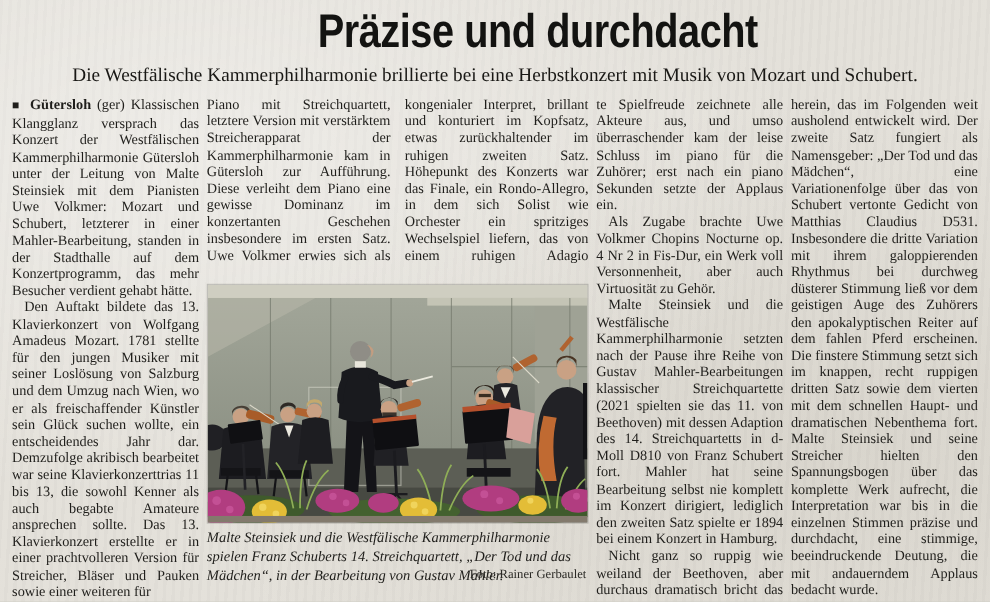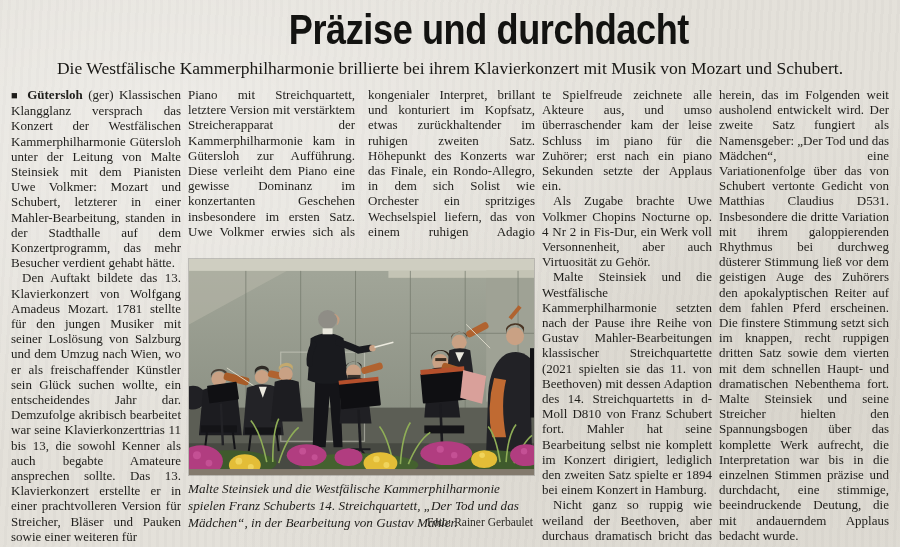--- a/index.html
+++ b/index.html
@@ -45,21 +45,21 @@
     position:absolute; right:2px; bottom:1px; font-style:normal; font-size:11.5px; color:#2a2925;
   }
 </style>
 </head>
 <body>
 
 <div class="page">
 
   <header>
     <h1 class="headline">Präzise und durchdacht</h1><br>
-    <p class="standfirst">Die Westfälische Kammerphilharmonie brillierte bei ihrem Klavierkonzert mit Musik von Mozart und Schubert.</p>
+    <p class="standfirst">Die Westfälische Kammerphilharmonie brillierte bei eine Herbstkonzert mit Musik von Mozart und Schubert.</p>
   </header>
 
   <div class="body">
 
     <div class="col">
       <p class="lead"><span class="marker">■</span> <b class="loc">Gütersloh</b> <span>(ger)</span> <span>Klassischen Klangglanz versprach das Konzert der Westfälischen Kammerphilharmonie Gütersloh unter der Leitung von Malte Steinsiek mit dem Pianisten Uwe Volkmer: Mozart und Schubert, letzterer in einer Mahler-Bearbeitung, standen in der Stadthalle auf dem Konzertprogramm, das mehr Besucher verdient gehabt hätte.</span></p>
       <p class="indent">Den Auftakt bildete das 13. Klavierkonzert von Wolfgang Amadeus Mozart. 1781 stellte für den jungen Musiker mit seiner Loslösung von Salzburg und dem Umzug nach Wien, wo er als freischaffender Künstler sein Glück suchen wollte, ein entscheidendes Jahr dar. Demzufolge akribisch bearbeitet war seine Klavierkonzerttrias 11 bis 13, die sowohl Kenner als auch begabte Amateure ansprechen sollte. Das 13. Klavierkonzert erstellte er in einer prachtvolleren Version für Streicher, Bläser und Pauken sowie einer weiteren für</p>
     </div>
 
     <div class="mid">

